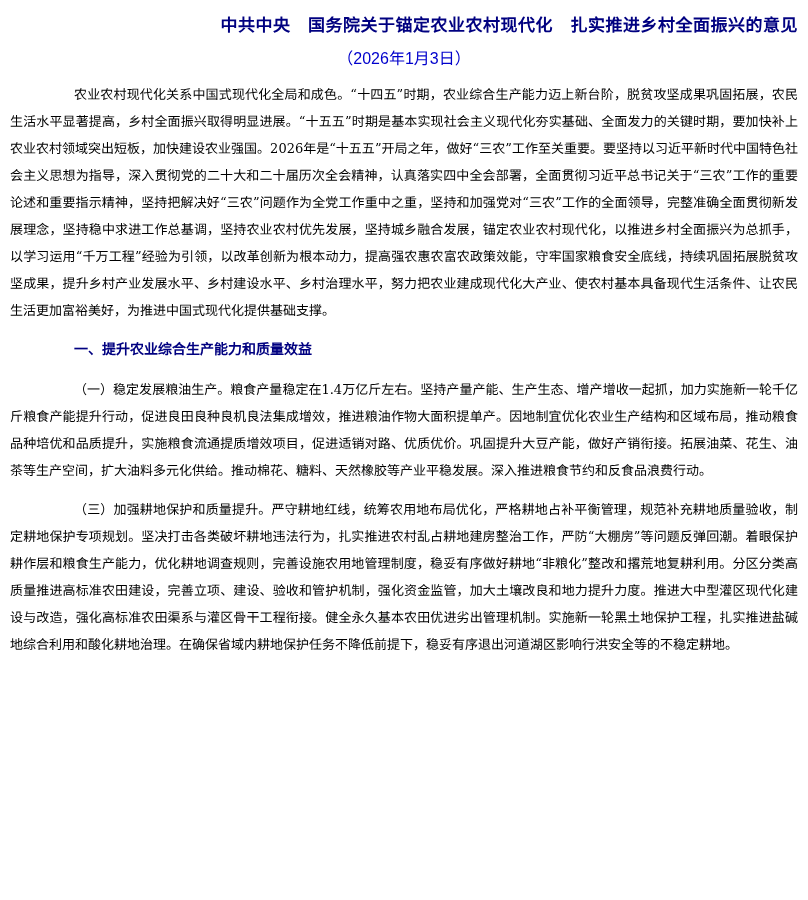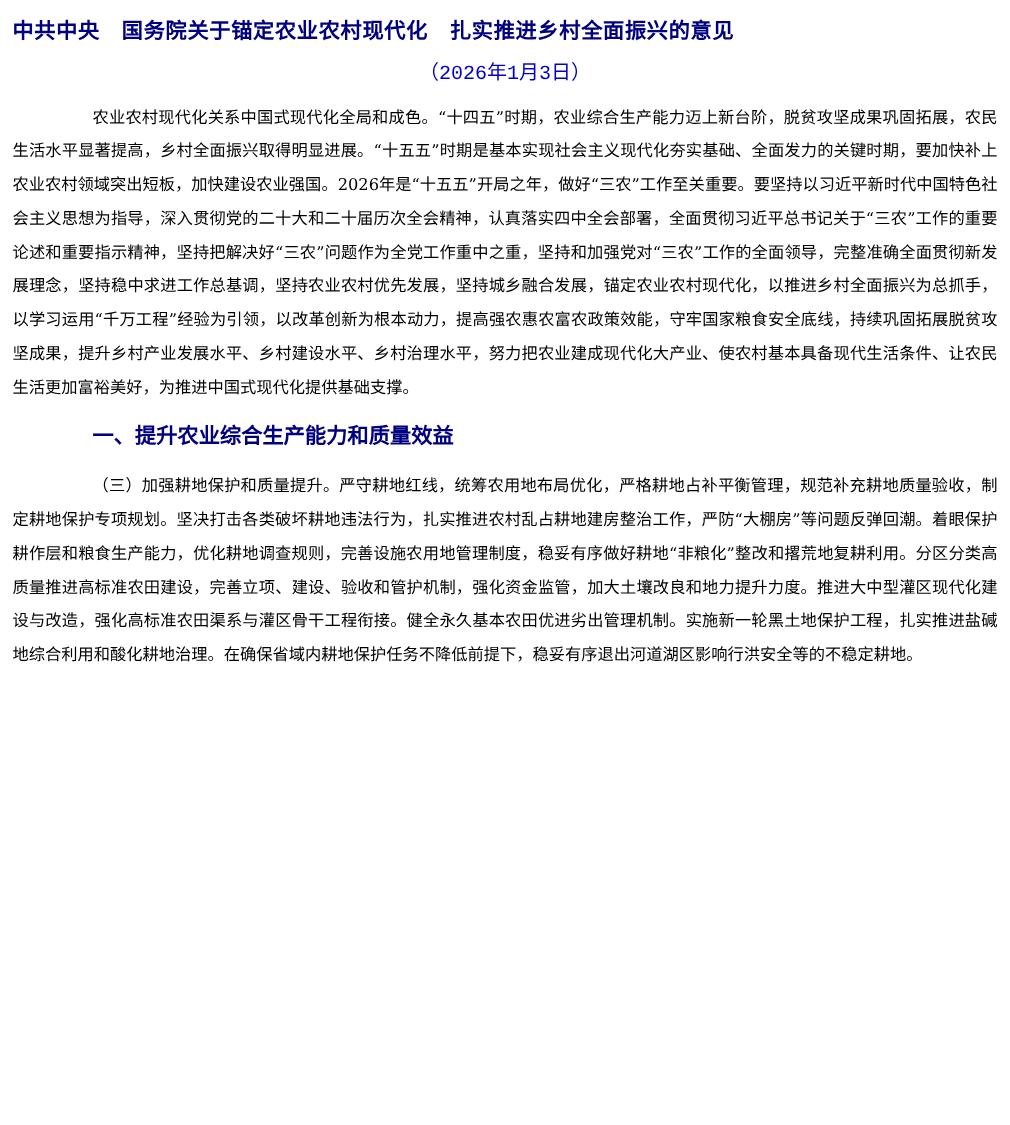--- a/index.html
+++ b/index.html
@@ -15,62 +15,63 @@
   .page {
     box-sizing: border-box;
     width: 808px;
     padding: 13px 10px 0 10px;
   }
   .doc-title {
     font-family: "DejaVu Sans", sans-serif;
     font-size: 17px;
     font-weight: bold;
     line-height: 24px;
-    text-align: left;
+    text-align: right;
     color: var(--color-title, #000080);
     margin: 0 0 11px 0;
     letter-spacing: 0.5px;
   }
   .doc-date {
-    font-family: Liberation Mono, monospace;
+    font-family: Liberation Sans, sans-serif;
     font-size: 16px;
     line-height: 22px;
     text-align: center;
     color: var(--color-date, #0000cc);
     margin: 0 0 11px 0;
   }
   .para {
     font-family: "DejaVu Serif", serif;
     font-size: 13px;
     line-height: 27px;
     color: var(--color-body_text, #000000);
     text-align: justify;
     text-indent: 64px;
     margin: 0 0 12px 0;
   }
   .section-heading {
     font-family: "DejaVu Sans", sans-serif;
-    font-size: 17px;
+    font-size: 14px;
     font-weight: bold;
     line-height: 27px;
     color: var(--color-heading, #000080);
     text-indent: 64px;
     margin: 2px 0 13px 0;
   }
 </style>
 </head>
 <body>
 
 <div class="page">
 
   <h1 class="doc-title">中共中央　国务院关于锚定农业农村现代化　扎实推进乡村全面振兴的意见</h1>
 
   <div class="doc-date">（2026年1月3日）</div>
 
   <p class="para">农业农村现代化关系中国式现代化全局和成色。“十四五”时期，农业综合生产能力迈上新台阶，脱贫攻坚成果巩固拓展，农民生活水平显著提高，乡村全面振兴取得明显进展。“十五五”时期是基本实现社会主义现代化夯实基础、全面发力的关键时期，要加快补上农业农村领域突出短板，加快建设农业强国。2026年是“十五五”开局之年，做好“三农”工作至关重要。要坚持以习近平新时代中国特色社会主义思想为指导，深入贯彻党的二十大和二十届历次全会精神，认真落实四中全会部署，全面贯彻习近平总书记关于“三农”工作的重要论述和重要指示精神，坚持把解决好“三农”问题作为全党工作重中之重，坚持和加强党对“三农”工作的全面领导，完整准确全面贯彻新发展理念，坚持稳中求进工作总基调，坚持农业农村优先发展，坚持城乡融合发展，锚定农业农村现代化，以推进乡村全面振兴为总抓手，以学习运用“千万工程”经验为引领，以改革创新为根本动力，提高强农惠农富农政策效能，守牢国家粮食安全底线，持续巩固拓展脱贫攻坚成果，提升乡村产业发展水平、乡村建设水平、乡村治理水平，努力把农业建成现代化大产业、使农村基本具备现代生活条件、让农民生活更加富裕美好，为推进中国式现代化提供基础支撑。</p>
 
   <h2 class="section-heading">一、提升农业综合生产能力和质量效益</h2>
 
+  <p class="para">（一）稳定发展粮油生产。粮食产量稳定在1.4万亿斤左右。坚持产量产能、生产生态、增产增收一起抓，加力实施新一轮千亿斤粮食产能提升行动，促进良田良种良机良法集成增效，推进粮油作物大面积提单产。因地制宜优化农业生产结构和区域布局，推动粮食品种培优和品质提升，实施粮食流通提质增效项目，促进适销对路、优质优价。巩固提升大豆产能，做好产销衔接。拓展油菜、花生、油茶等生产空间，扩大油料多元化供给。推动棉花、糖料、天然橡胶等产业平稳发展。深入推进粮食节约和反食品浪费行动。</p>
 
 
   <p class="para">（三）加强耕地保护和质量提升。严守耕地红线，统筹农用地布局优化，严格耕地占补平衡管理，规范补充耕地质量验收，制定耕地保护专项规划。坚决打击各类破坏耕地违法行为，扎实推进农村乱占耕地建房整治工作，严防“大棚房”等问题反弹回潮。着眼保护耕作层和粮食生产能力，优化耕地调查规则，完善设施农用地管理制度，稳妥有序做好耕地“非粮化”整改和撂荒地复耕利用。分区分类高质量推进高标准农田建设，完善立项、建设、验收和管护机制，强化资金监管，加大土壤改良和地力提升力度。推进大中型灌区现代化建设与改造，强化高标准农田渠系与灌区骨干工程衔接。健全永久基本农田优进劣出管理机制。实施新一轮黑土地保护工程，扎实推进盐碱地综合利用和酸化耕地治理。在确保省域内耕地保护任务不降低前提下，稳妥有序退出河道湖区影响行洪安全等的不稳定耕地。</p>
 
 </div>
 
 </body></html>

